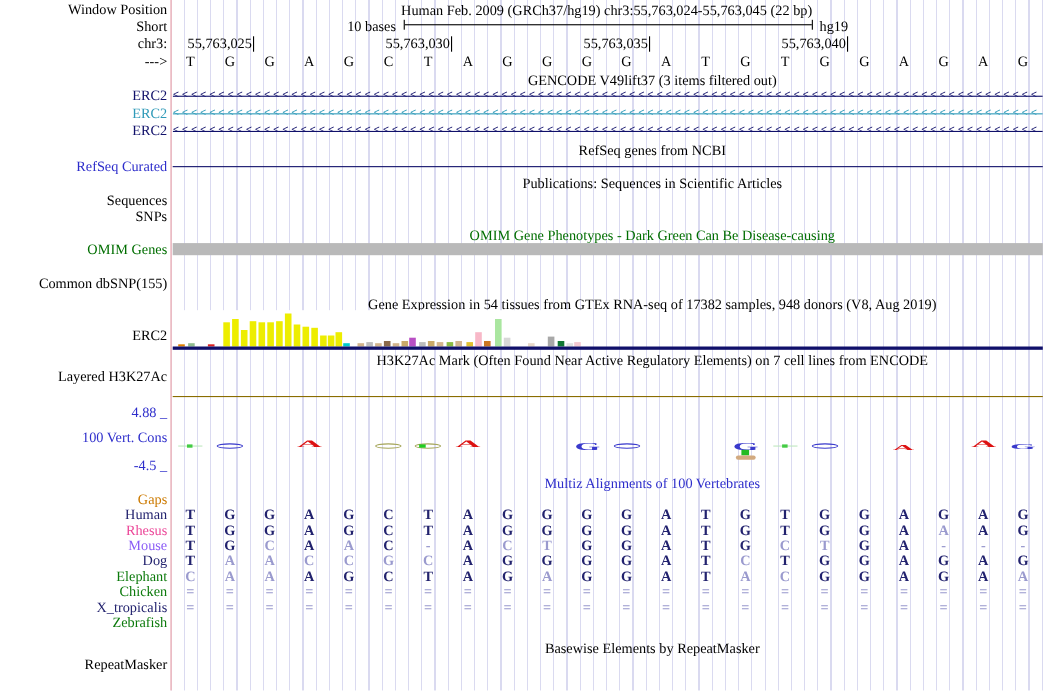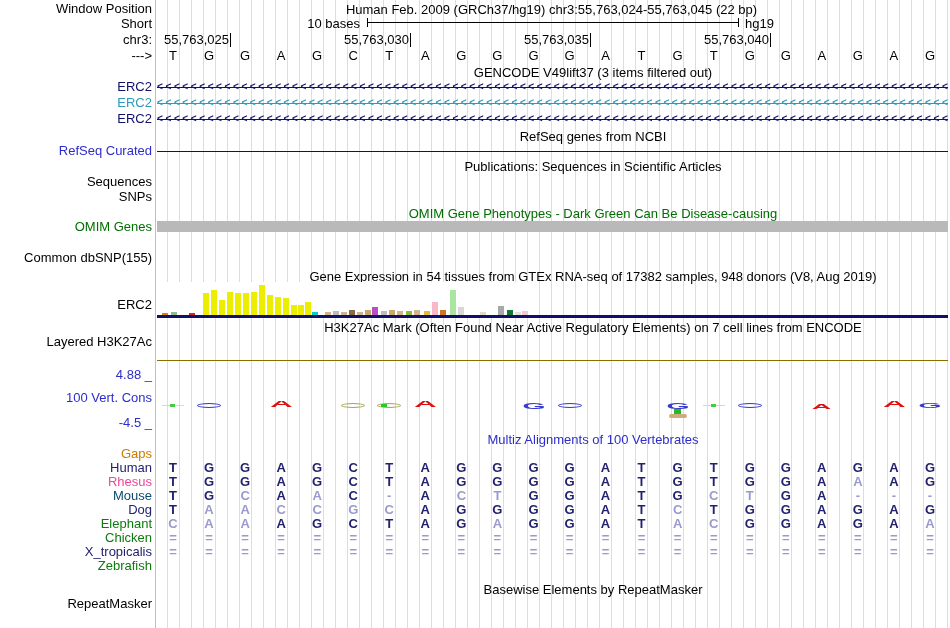--- a/index.html
+++ b/index.html
@@ -1,18 +1,18 @@
 <!DOCTYPE html>
 <html><head>
 <meta charset="utf-8">
 <style>
   html,body{margin:0;padding:0;background:#fff;}
   .browser{
     position:relative;width:950px;height:628px;background:#fff;overflow:hidden;
-    font-family:Liberation Sans, sans-serif;font-size:13px;color:#000;
+    font-family:Liberation Serif, serif;font-size:13px;color:#000;
   }
   .track-bg{
     position:absolute;left:155px;top:0;width:795px;height:628px;
     background:repeating-linear-gradient(to right,#dadaf0 0,#dadaf0 1px,transparent 1px,transparent 12px);
   }
   .pink-line{position:absolute;left:155px;top:0;width:1px;height:628px;background:#f5a9a9;}
   .lbl{position:absolute;left:0;width:152px;text-align:right;white-space:nowrap;line-height:14px;}
   .title{position:absolute;left:155px;width:876px;text-align:center;white-space:nowrap;line-height:14px;}
   .blue{color:#2d2dcb;}
   .green{color:#006e00;}
@@ -236,21 +236,21 @@
       <div class="aln-cell aln-dark" style="left:587.5454545454545px;top:475px;">A</div>
       <div class="aln-cell aln-dark" style="left:623.5909090909091px;top:475px;">T</div>
       <div class="aln-cell aln-dark" style="left:659.6363636363636px;top:475px;">G</div>
       <div class="aln-cell aln-dark" style="left:695.6818181818182px;top:475px;">T</div>
       <div class="aln-cell aln-dark" style="left:731.7272727272727px;top:475px;">G</div>
       <div class="aln-cell aln-dark" style="left:767.7727272727273px;top:475px;">G</div>
       <div class="aln-cell aln-dark" style="left:803.8181818181819px;top:475px;">A</div>
       <div class="aln-cell aln-light" style="left:839.8636363636364px;top:475px;">A</div>
       <div class="aln-cell aln-dark" style="left:875.909090909091px;top:475px;">A</div>
       <div class="aln-cell aln-dark" style="left:911.9545454545455px;top:475px;">G</div>
-      <div class="lbl" style="top:489px;color:#0c4a6e;">Mouse</div>
+      <div class="lbl" style="top:489px;color:#8b5cf6;">Mouse</div>
       <div class="aln-cell aln-dark" style="left:155px;top:489px;">T</div>
       <div class="aln-cell aln-dark" style="left:191.04545454545456px;top:489px;">G</div>
       <div class="aln-cell aln-light" style="left:227.0909090909091px;top:489px;">C</div>
       <div class="aln-cell aln-dark" style="left:263.1363636363636px;top:489px;">A</div>
       <div class="aln-cell aln-light" style="left:299.1818181818182px;top:489px;">A</div>
       <div class="aln-cell aln-dark" style="left:335.22727272727275px;top:489px;">C</div>
       <div class="aln-cell aln-light" style="left:371.27272727272725px;top:489px;">-</div>
       <div class="aln-cell aln-dark" style="left:407.3181818181818px;top:489px;">A</div>
       <div class="aln-cell aln-light" style="left:443.3636363636364px;top:489px;">C</div>
       <div class="aln-cell aln-light" style="left:479.40909090909093px;top:489px;">T</div>

